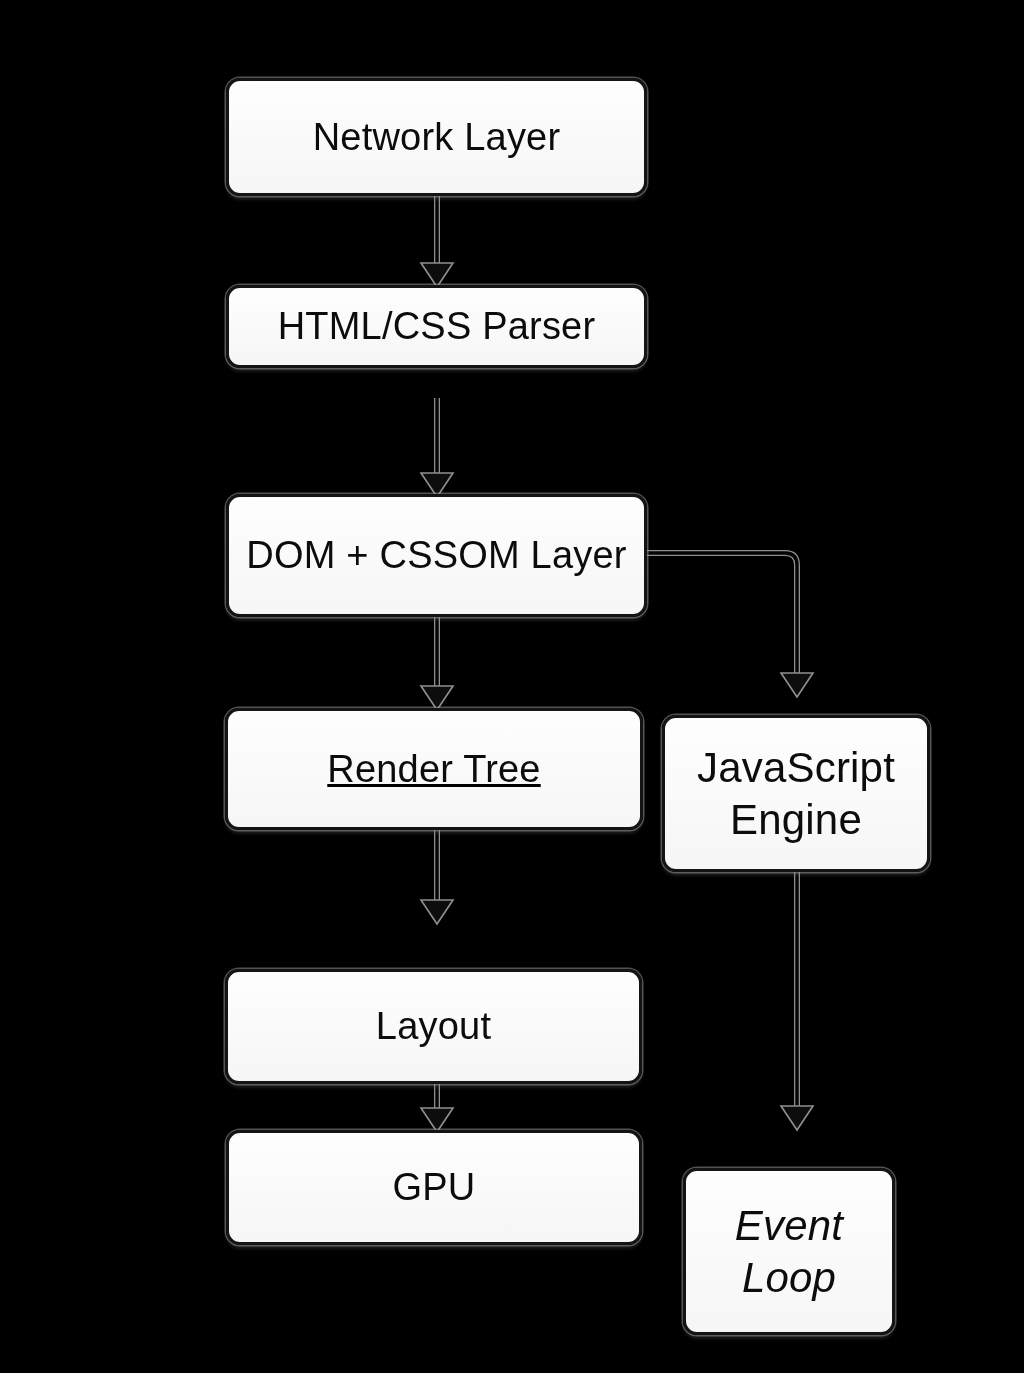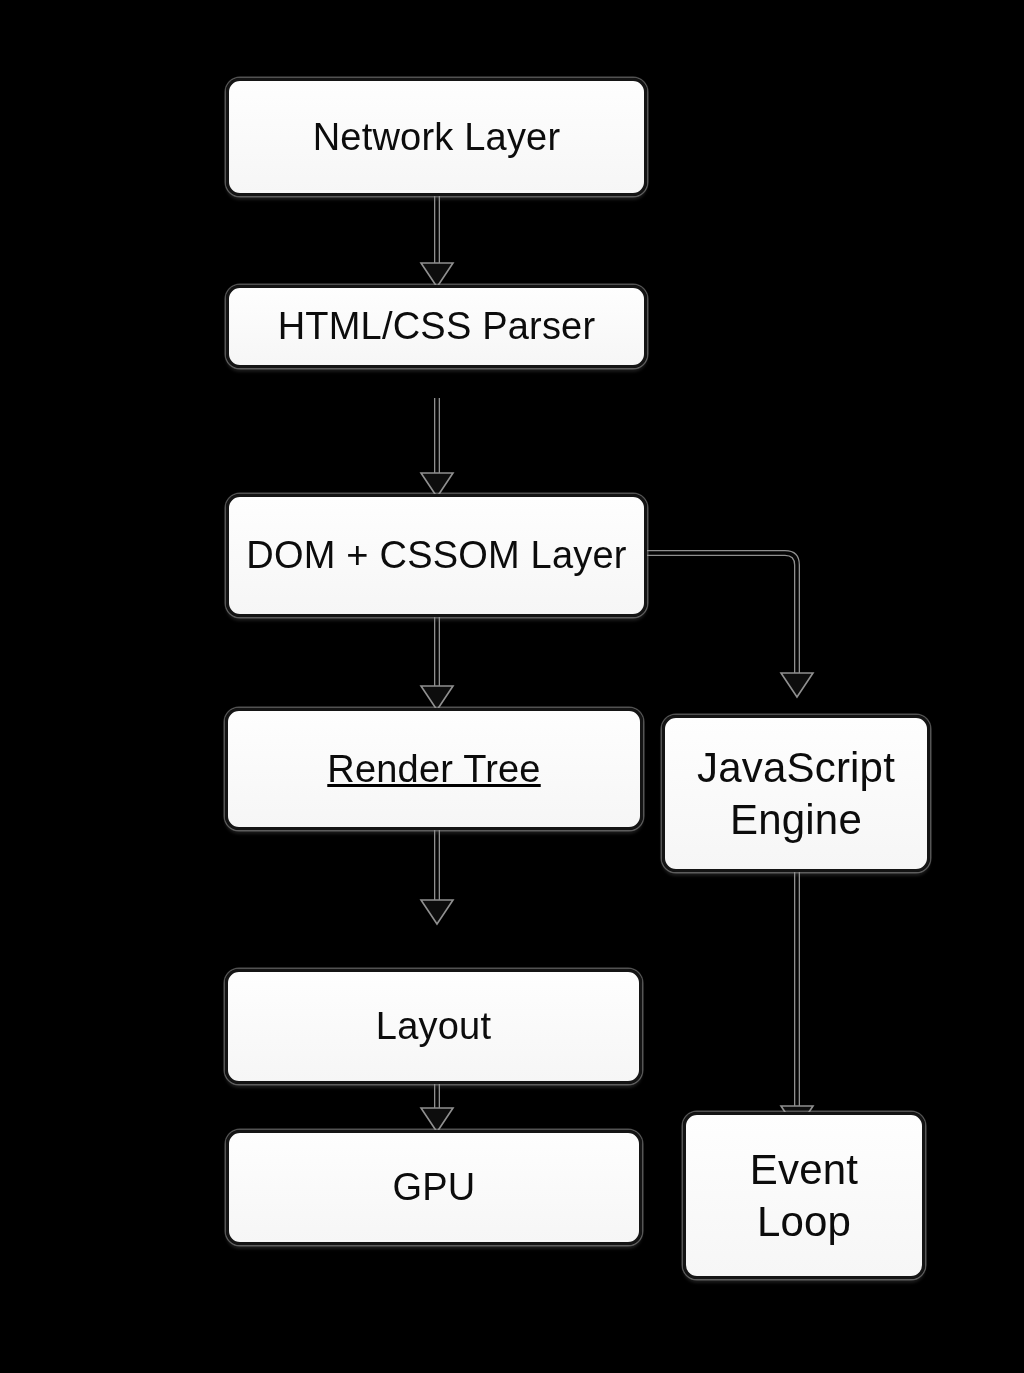--- a/index.html
+++ b/index.html
@@ -124,18 +124,18 @@
   </div>
 
   <div class="node" style="left:225px; top:922px; width:417px; height:115px;margin-top:47px;">
     <span class="node-label">Layout</span>
   </div>
 
   <div class="node" style="left:226px; top:1130px; width:416px; height:115px;justify-content:center;">
     <span class="node-label">GPU</span>
   </div>
 
-  <div class="node node--right" style="left:683px; top:1112px; width:242px; height:167px;">
+  <div class="node node--right" style="left:683px; top:1168px; width:212px; height:167px;font-style:italic;">
     <span class="node-label">Event
 Loop</span>
   </div>
 
 </div>
 
 </body></html>

